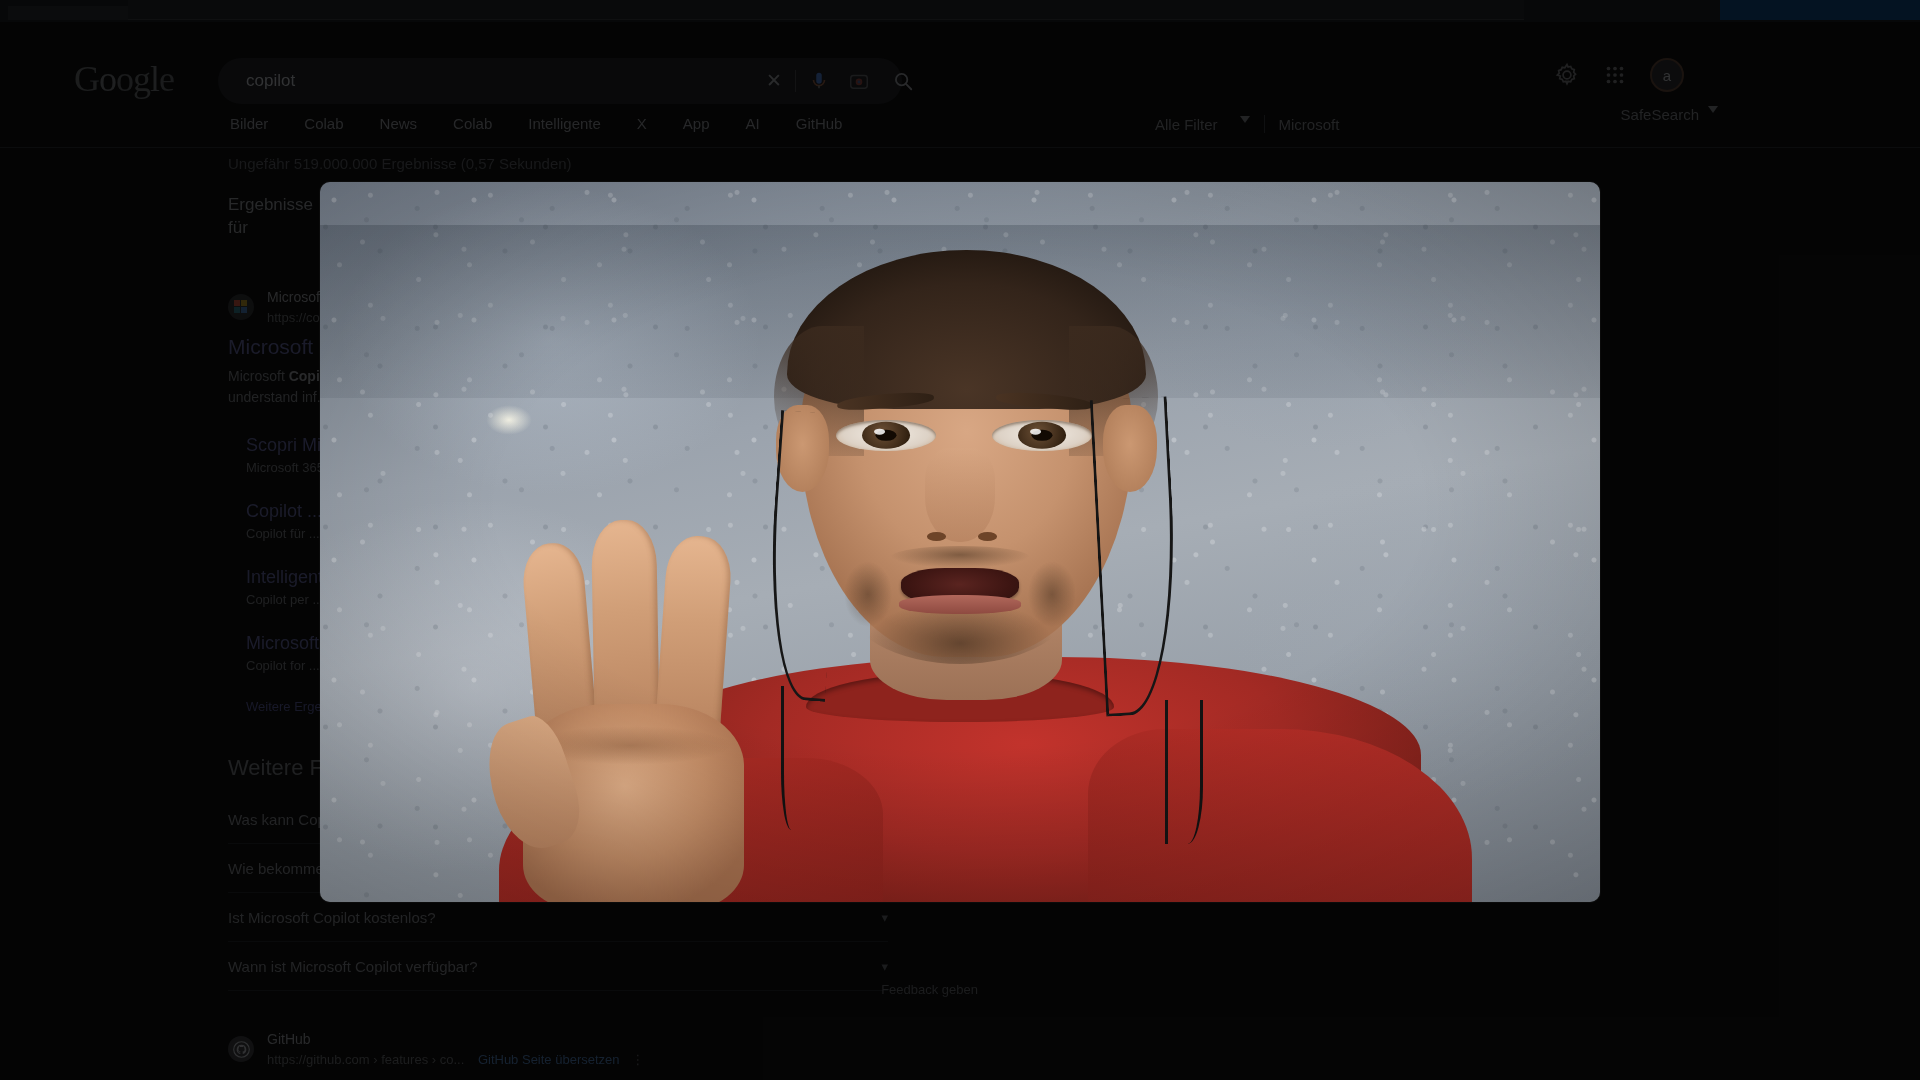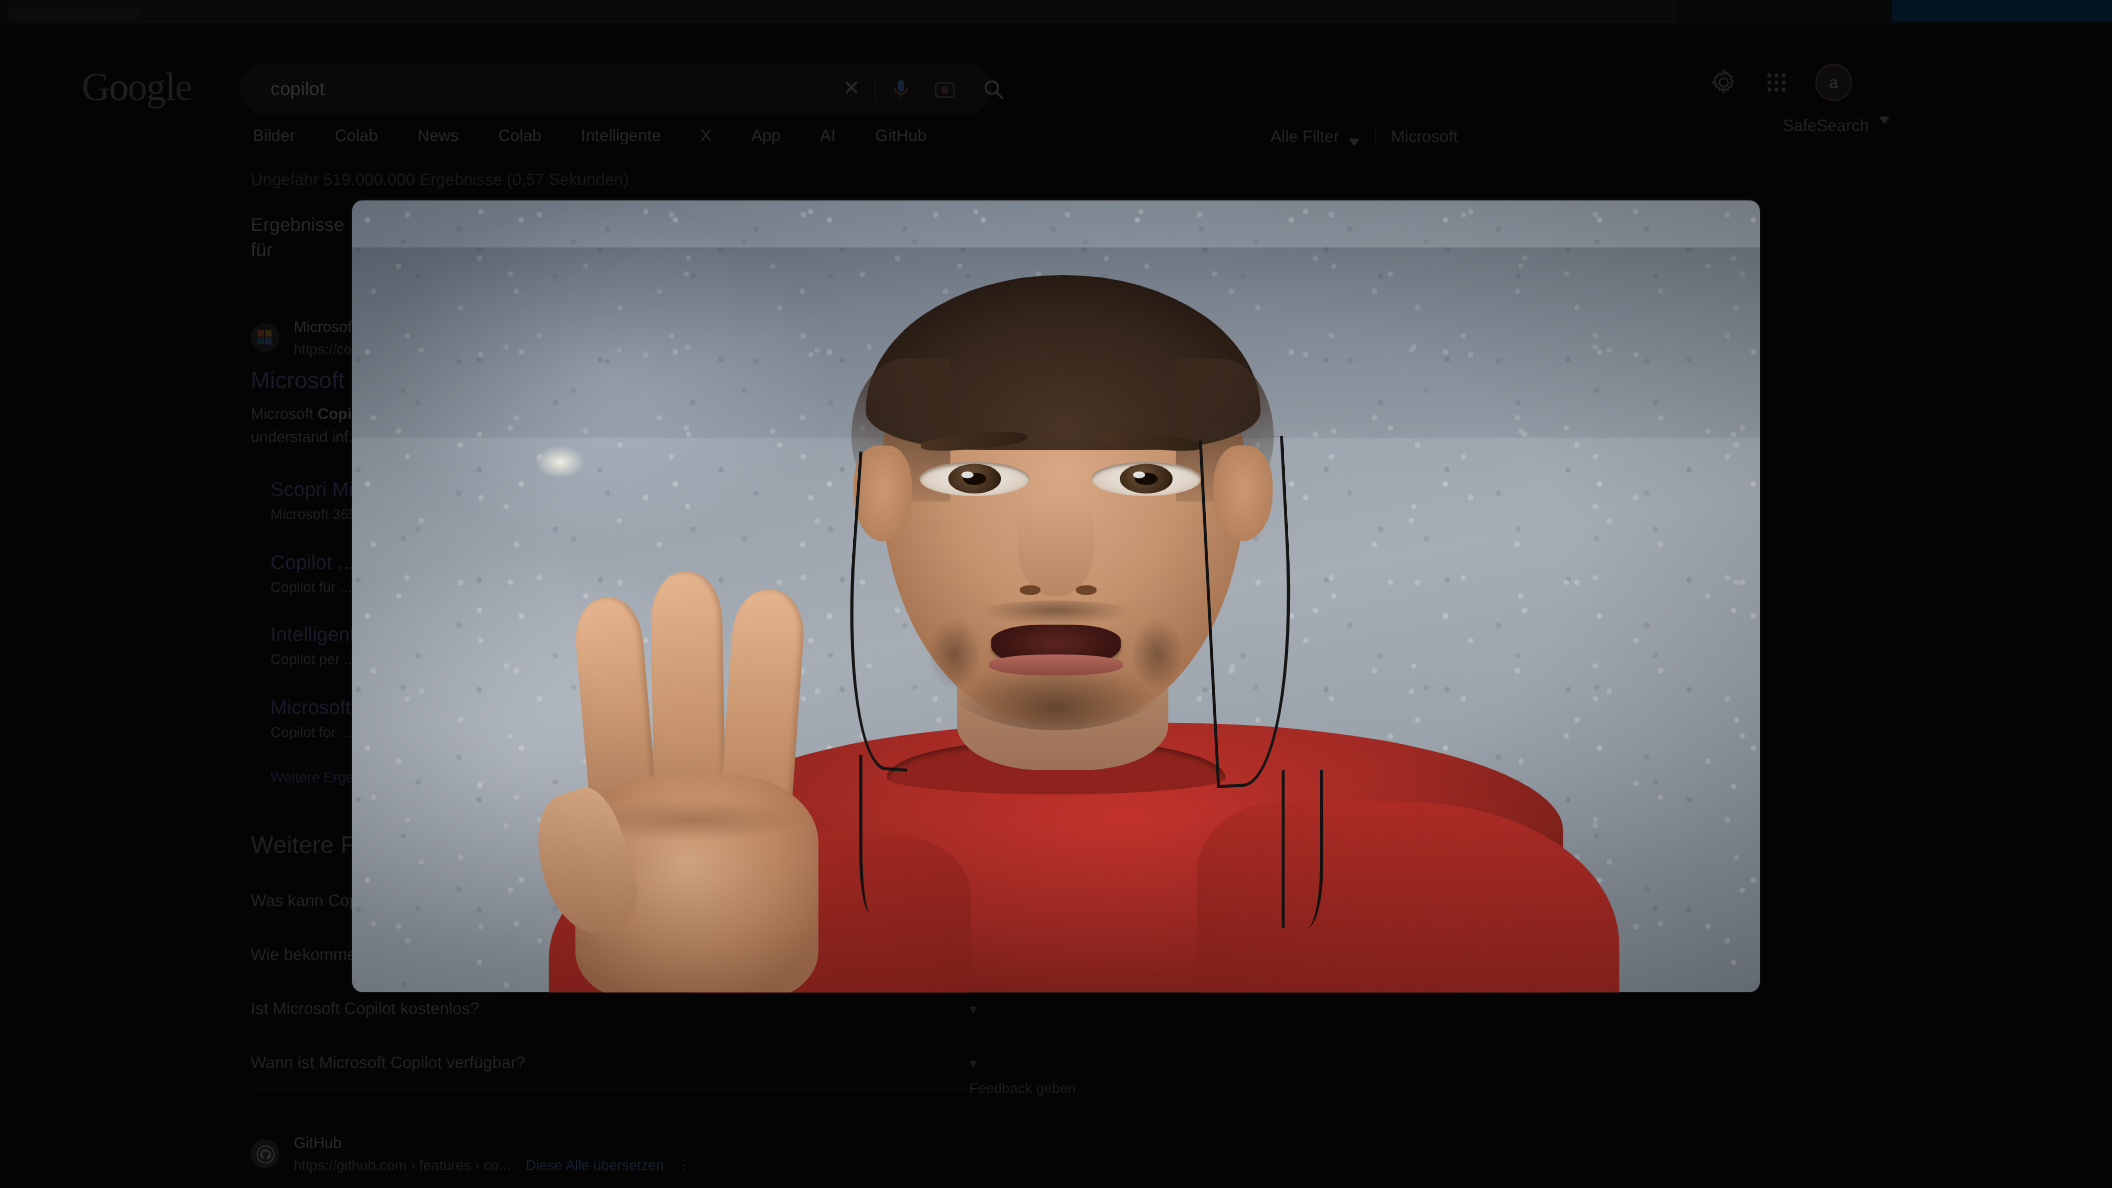--- a/index.html
+++ b/index.html
@@ -107,21 +107,21 @@
     padding:0 18px; height:36px; line-height:36px;
     font-size:15px; color:#56585b; white-space:nowrap;
   }
   .navtab:first-child { padding-left:12px; }
   #nav-filters {
     position:absolute; left:1155px; top:6px;
     display:flex; align-items:center; gap:14px;
     height:36px;
   }
   #allfilters {
-    font-size:15px; color:#4c4e51; display:flex; align-items:flex-end; gap:8px;
+    font-size:15px; color:#4c4e51; display:flex; align-items:flex-start; gap:22px;
   }
   #filters-divider { width:1px; height:18px; background:#232426; }
   #suchfilter { font-size:15px; color:#4c4e51; }
   #safesearch {
     position:absolute; right:30px; top:6px;
     height:36px; display:flex; align-items:flex-start; gap:9px;
     font-size:15px; color:#4c4e51;
   }
   #nav-underline {
     position:absolute; left:0; top:47px; width:1920px; height:1px;
@@ -608,21 +608,21 @@
       <div class="favicon gh">
         <svg width="17" height="17" viewBox="0 0 24 24">
           <circle cx="12" cy="12" r="11" fill="none" stroke="#6a6c6f" stroke-width="1.6"></circle>
           <path fill="#6a6c6f" d="M12 5.2a6.8 6.8 0 0 0-2.15 13.25c.34.06.46-.15.46-.33v-1.17c-1.9.41-2.3-.92-2.3-.92-.31-.79-.76-1-.76-1-.62-.43.05-.42.05-.42.68.05 1.04.7 1.04.7.61 1.05 1.6.75 1.99.57.06-.44.24-.75.43-.92-1.52-.17-3.11-.76-3.11-3.38 0-.75.27-1.36.7-1.84-.07-.17-.3-.87.07-1.81 0 0 .58-.19 1.89.7a6.5 6.5 0 0 1 3.44 0c1.31-.89 1.88-.7 1.88-.7.38.94.14 1.64.07 1.81.44.48.7 1.09.7 1.84 0 2.63-1.59 3.21-3.11 3.38.25.21.46.63.46 1.26v1.87c0 .18.12.39.46.33A6.8 6.8 0 0 0 12 5.2z"></path>
         </svg>
       </div>
       <div class="src-lines">
         <div class="src-name">GitHub</div>
         <div class="src-url">
           <span>https://github.com › features › co...</span>
-          <span class="src-extra">Diese Alle übersetzen</span>
+          <span class="src-extra">GitHub Seite übersetzen</span>
           <span class="kebab">⋮</span>
         </div>
       </div>
     </div>
   </div>
 
   <div id="dim"></div>
 </div>
 
 <div id="video-overlay">

